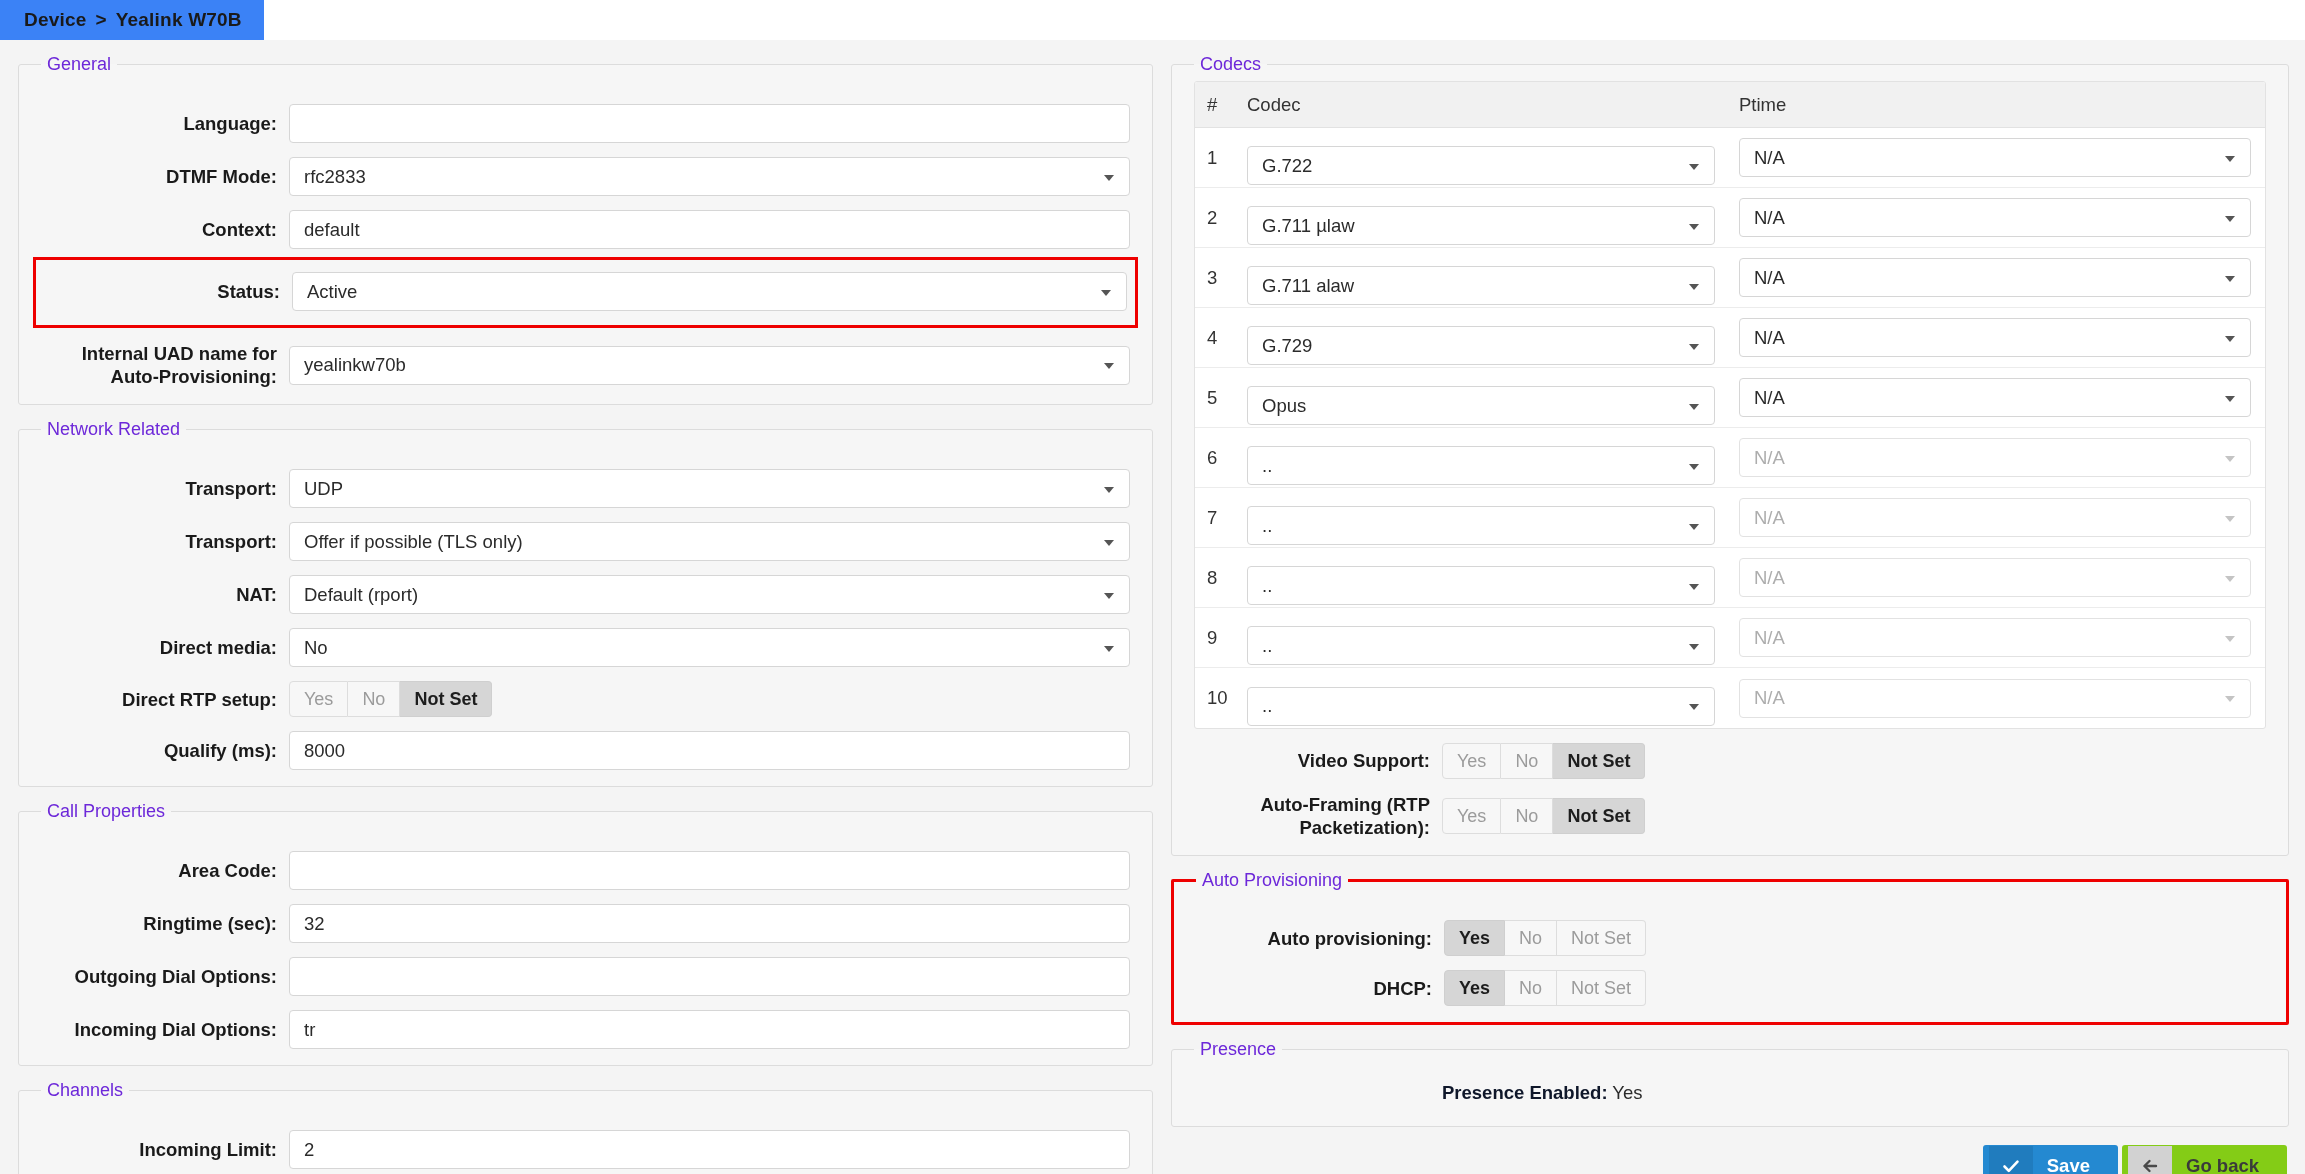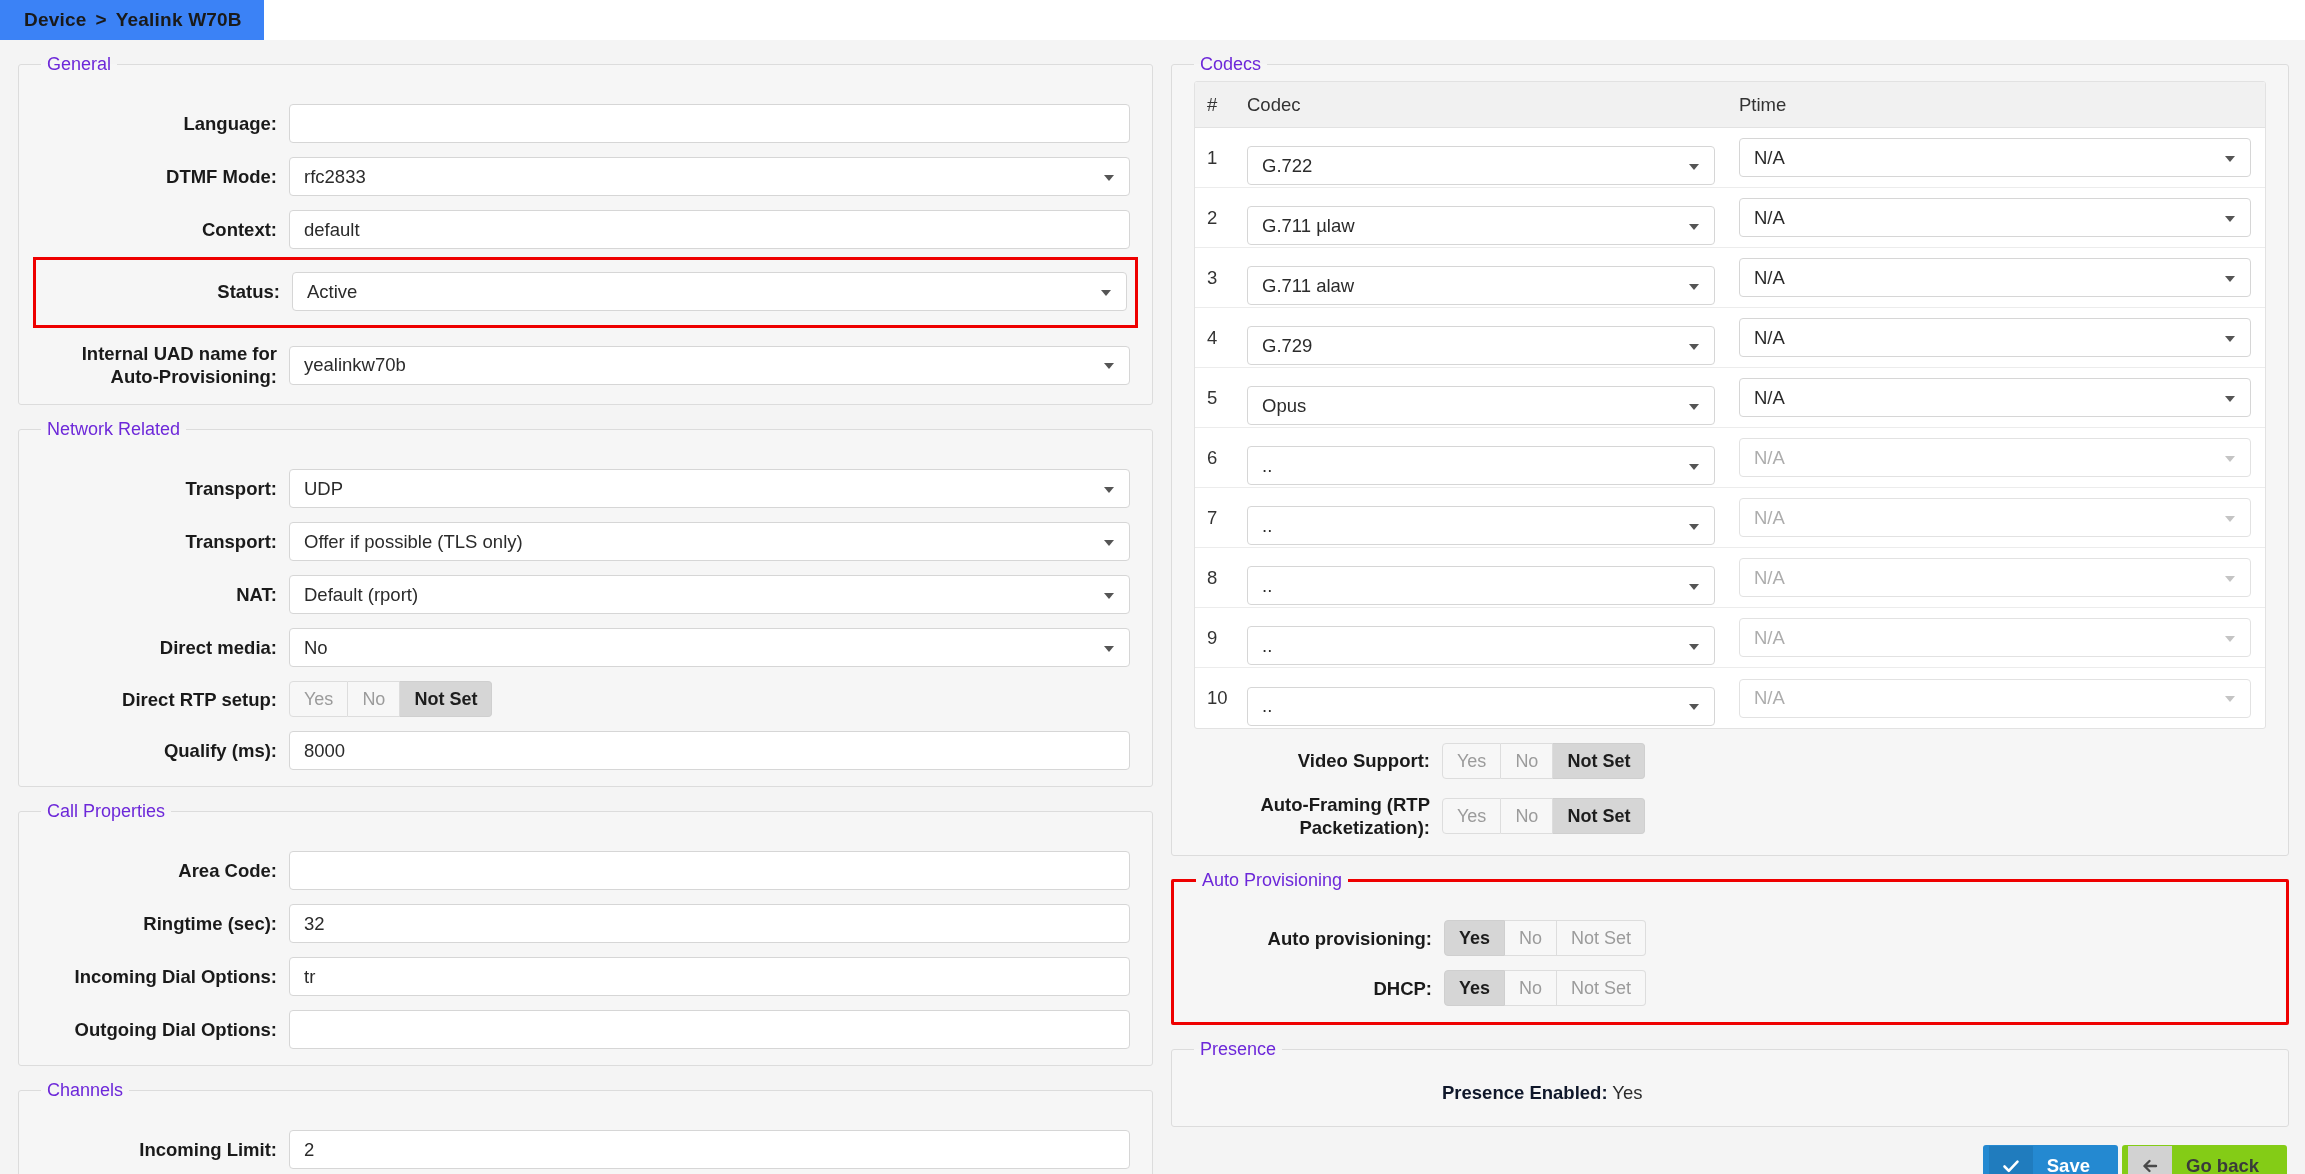--- a/index.html
+++ b/index.html
@@ -333,30 +333,30 @@
       </div>
 
       <div class="row">
         <div class="lbl">Ringtime (sec):</div>
         <div class="ctl">
             <div class="txt">32</div>
           </div>
       </div>
 
       <div class="row">
+        <div class="lbl">Outgoing Dial Options:</div>
+        <div class="ctl">
+            <div class="txt"></div>
+          </div>
+      </div>
+
+      <div class="row">
         <div class="lbl">Incoming Dial Options:</div>
         <div class="ctl">
             <div class="txt">tr</div>
-          </div>
-      </div>
-
-      <div class="row">
-        <div class="lbl">Outgoing Dial Options:</div>
-        <div class="ctl">
-            <div class="txt"></div>
           </div>
       </div>
     </fieldset>
 
     <fieldset class="group">
       <legend>Channels</legend>
 
       <div class="row">
         <div class="lbl">Incoming Limit:</div>
         <div class="ctl">

